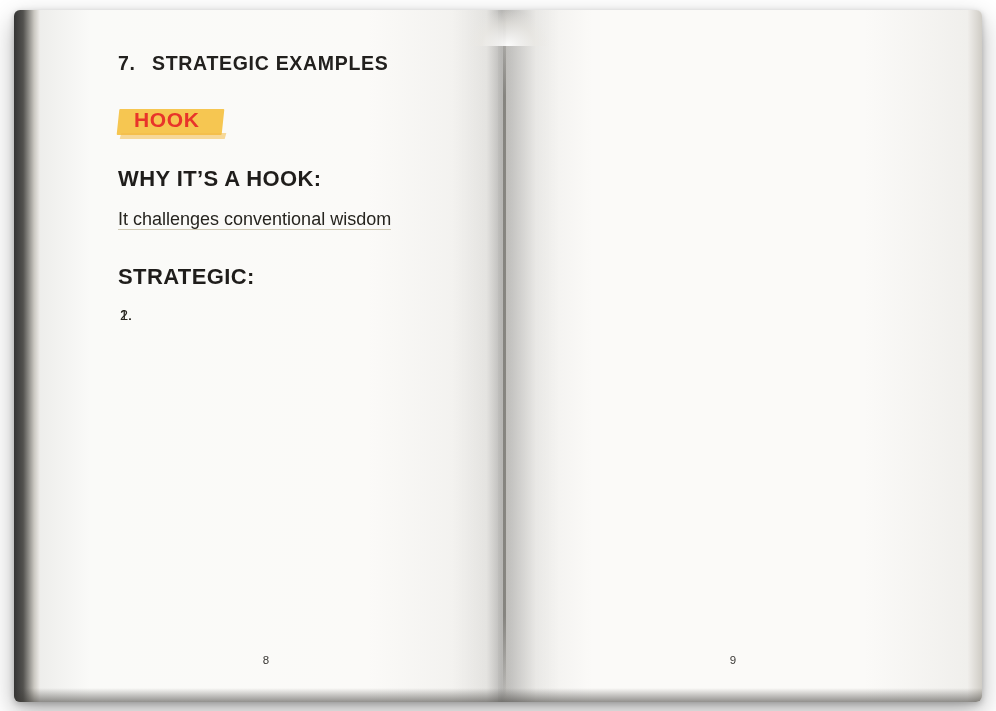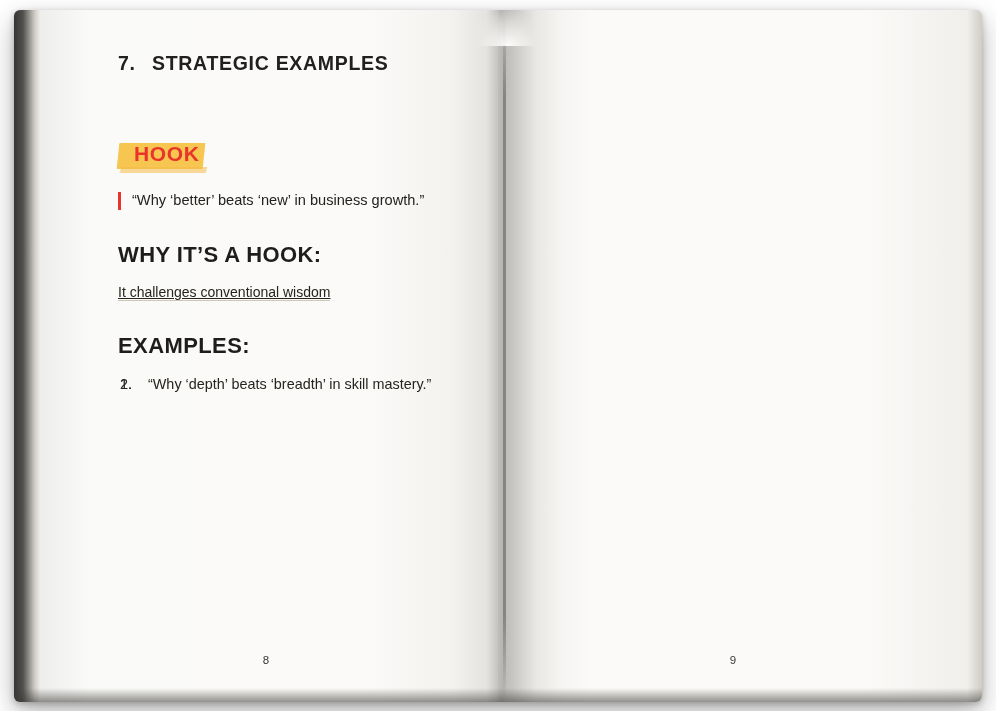--- a/index.html
+++ b/index.html
@@ -139,22 +139,22 @@
     display: inline-block;
     width: 34px;
     flex: 0 0 34px;
     font-size: 19.5px;
   }
   h2.chapter .ttl { flex: 1 1 auto; }
 
   .hook-tag {
     position: relative;
     display: inline-block;
-    margin-top: 64px;
-    padding: 3px 5px 4px 16px;
+    margin-top: 30px;
+    padding: 3px 24px 4px 16px;
     color: #e8342a;
     font-weight: bold;
     font-size: 21px;
     letter-spacing: 0.6px;
   }
   .hook-tag .hl {
     position: absolute;
     left: 0;
     top: 4px;
     width: 100%;
@@ -198,24 +198,23 @@
   h3.sub {
     margin: 30px 0 0 0;
     font-size: 22px;
     font-weight: bold;
     letter-spacing: 0.4px;
     color: #1f1d1b;
   }
 
   .body-text {
     margin-top: 13px;
-    font-size: 14px;
+    font-size: 18px;
     line-height: 1.62;
     color: #26241f;
-    text-decoration: underline;
   }
   .body-text .u {
     background-image: linear-gradient(to right, #cfc9b4, #cfc9b4);
     background-repeat: no-repeat;
     background-position: 0 100%;
     background-size: 100% 1px;
     padding-bottom: 1px;
   }
 
   ol.examples {
@@ -264,38 +263,36 @@
             <span class="ttl">STRATEGIC EXAMPLES</span>
           </h2>
 
           <div class="hook-tag">
             <span class="hl"></span>
             <span class="txt">HOOK</span>
           </div>
 
           <div class="quote">
             <span class="bar"></span>
-            <span>“Why ‘better’ beats ‘new’ in business growth.”</span>
           </div>
 
           <h3 class="sub">WHY IT’S A HOOK:</h3>
 
           <div class="body-text">
             <span class="u">It challenges conventional wisdom</span><br>
           </div>
 
-          <h3 class="sub">EXAMPLES:</h3>
+          <h3 class="sub">STRATEGIC:</h3>
 
           <ol class="examples">
             <li>
               <span class="n">1.</span>
             </li>
             <li>
               <span class="n">2.</span>
-              <span>“Why ‘depth’ beats ‘breadth’ in skill mastery.”</span>
             </li>
           </ol>
 
         </div>
         <div class="folio folio-left">8</div>
       </div>
     </div>
 
     <div class="page page-right">
       <div class="content">

